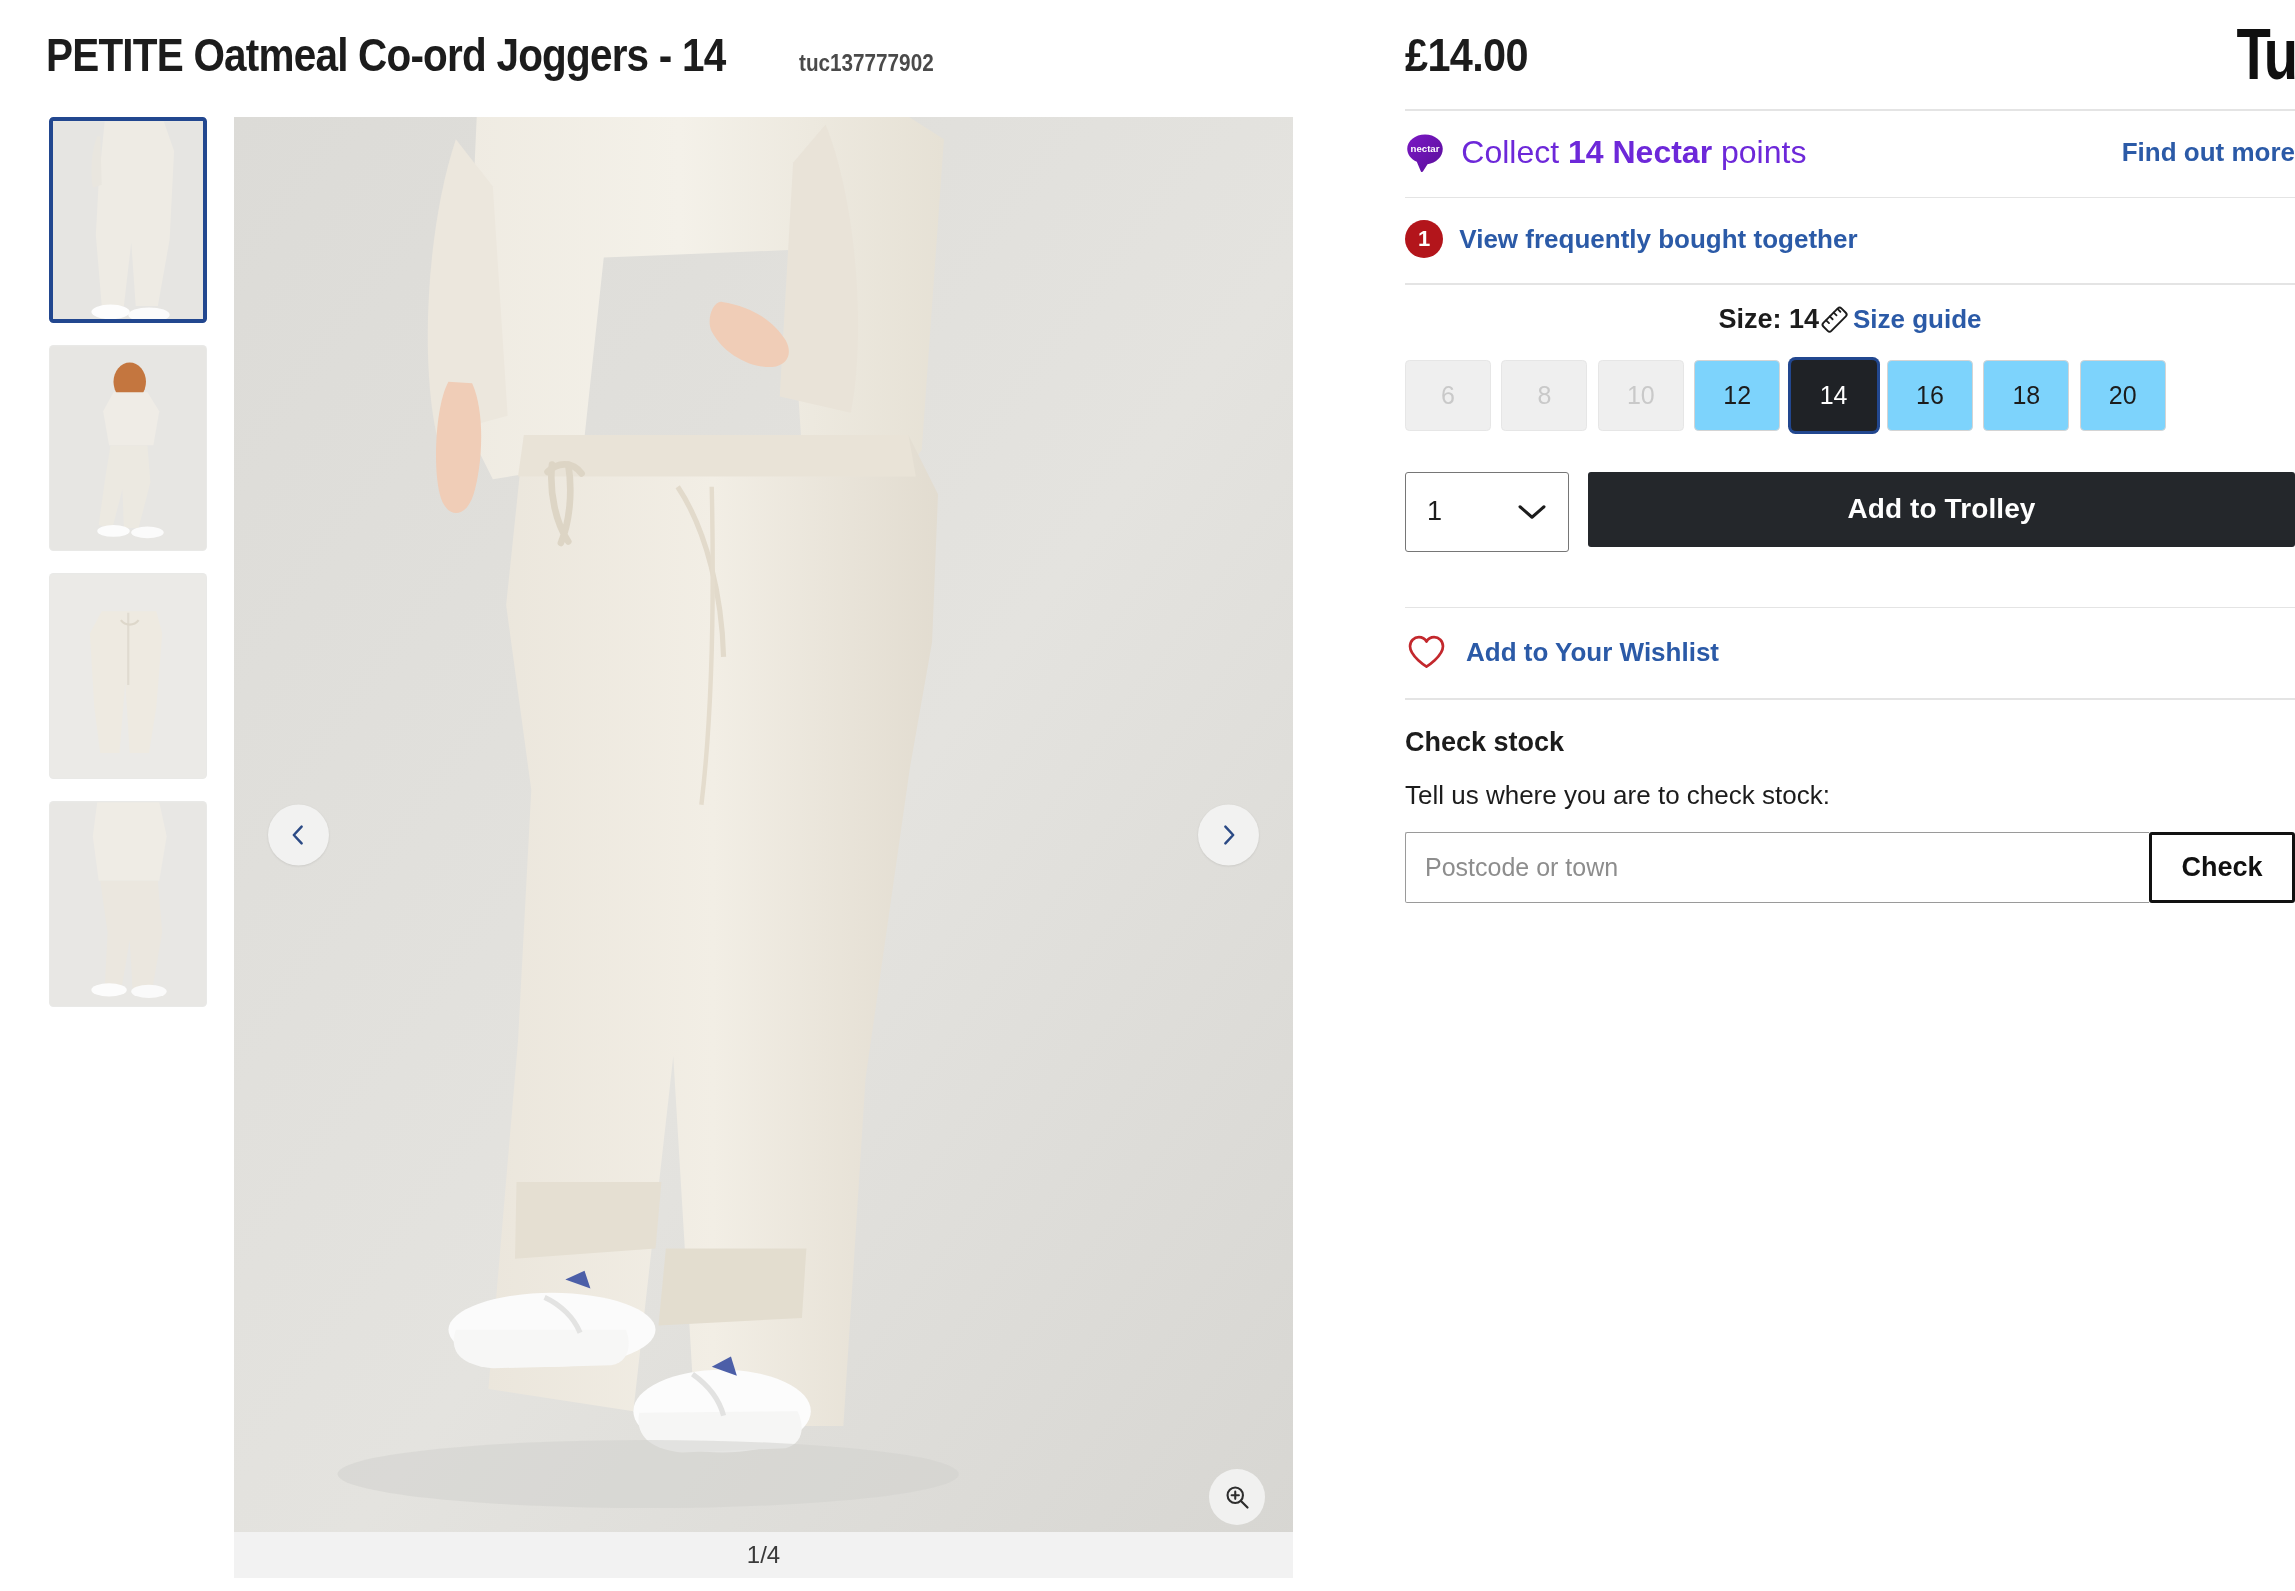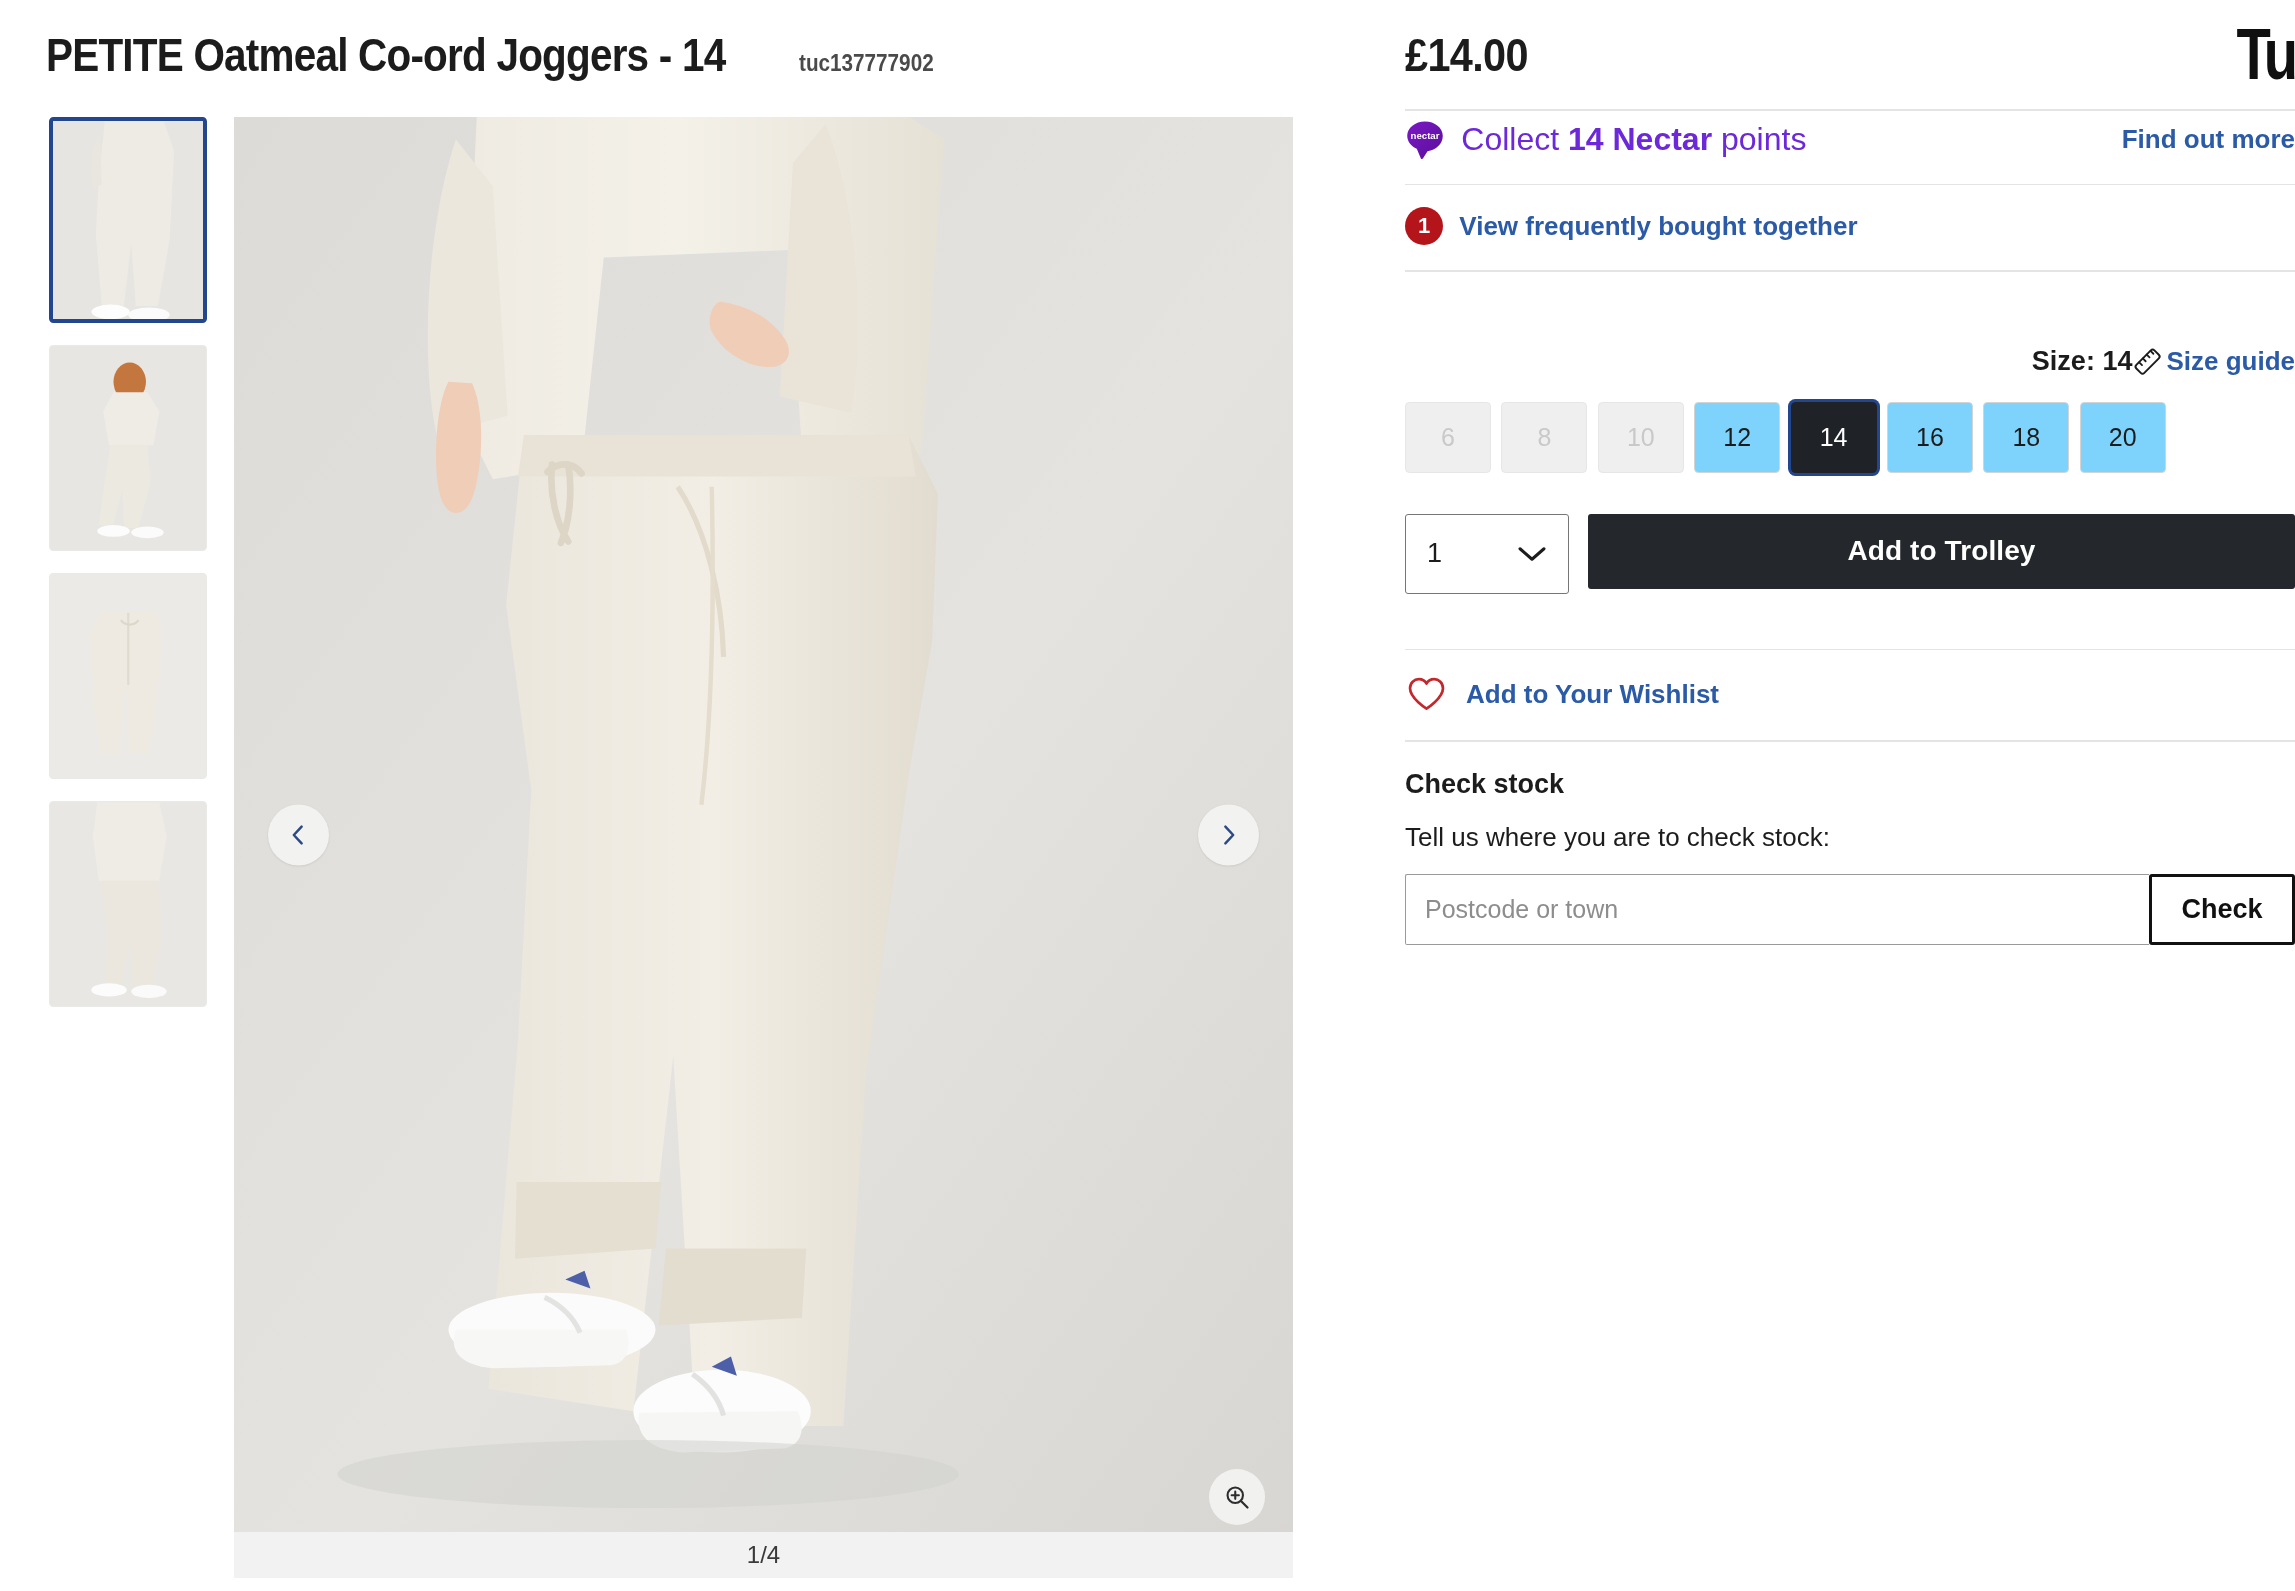--- a/index.html
+++ b/index.html
@@ -91,21 +91,21 @@
     font-size: 72px; font-weight: 700; line-height: .82;
     letter-spacing: -3.7px; color: #101010;
     transform: scaleX(0.78); transform-origin: right top;
     margin-top: -3px;
   }
 
   .hr { height: 1.5px; background: #e4e4e4; width: 100%; }
 
   .nectar-row {
     display: flex; align-items: center; justify-content: space-between;
-    padding: 9px 0 24px 0;
+    padding: 22px 0 24px 0;
   }
   .nectar-left { display: flex; align-items: center; gap: 16.3px; }
   .nectar-badge { width: 40px; height: 40px; flex: none; }
   .nectar-text { font-size: 32px; color: #6d28d9; }
   .nectar-text b { font-weight: 700; }
 
   .link {
     color: #2b5aa7; 
     text-underline-offset: 3.7px; text-decoration-thickness: 2.2px;
     font-weight: 700; cursor: pointer;
@@ -114,23 +114,22 @@
   .fbt-row { display: flex; align-items: center; gap: 16.3px; padding: 22px 0 25px 0; }
   .count-badge {
     width: 38px; height: 38px; border-radius: 50%;
     background: #b3151b; color: #fff; flex: none;
     display: flex; align-items: center; justify-content: center;
     font-size: 22px; font-weight: 700;
   }
   .fbt-link { font-size: 26px; }
 
   .size-header {
-    display: flex; align-items: center; justify-content: flex-end;
-    padding: 27px 0 0 0;
-    margin-top: 47px;
+    display: flex; align-items: center; justify-content: center;
+    padding: 19px 0 0 0;
   }
   .size-label { font-size: 27px; font-weight: 700; }
   .size-guide { display: flex; align-items: center; gap: 0; }
   .size-guide .link { font-size: 26px; }
 
   .size-grid { display: flex; gap: 10.4px; padding: 25px 0 0 0; }
   .size-btn {
     width: 86px; height: 71px; border-radius: 4.4px;
     background: #7dd3fc; border: 1.5px solid #d4d4d4;
     font-size: 25px; font-family: inherit; color: #1c1c1c;

